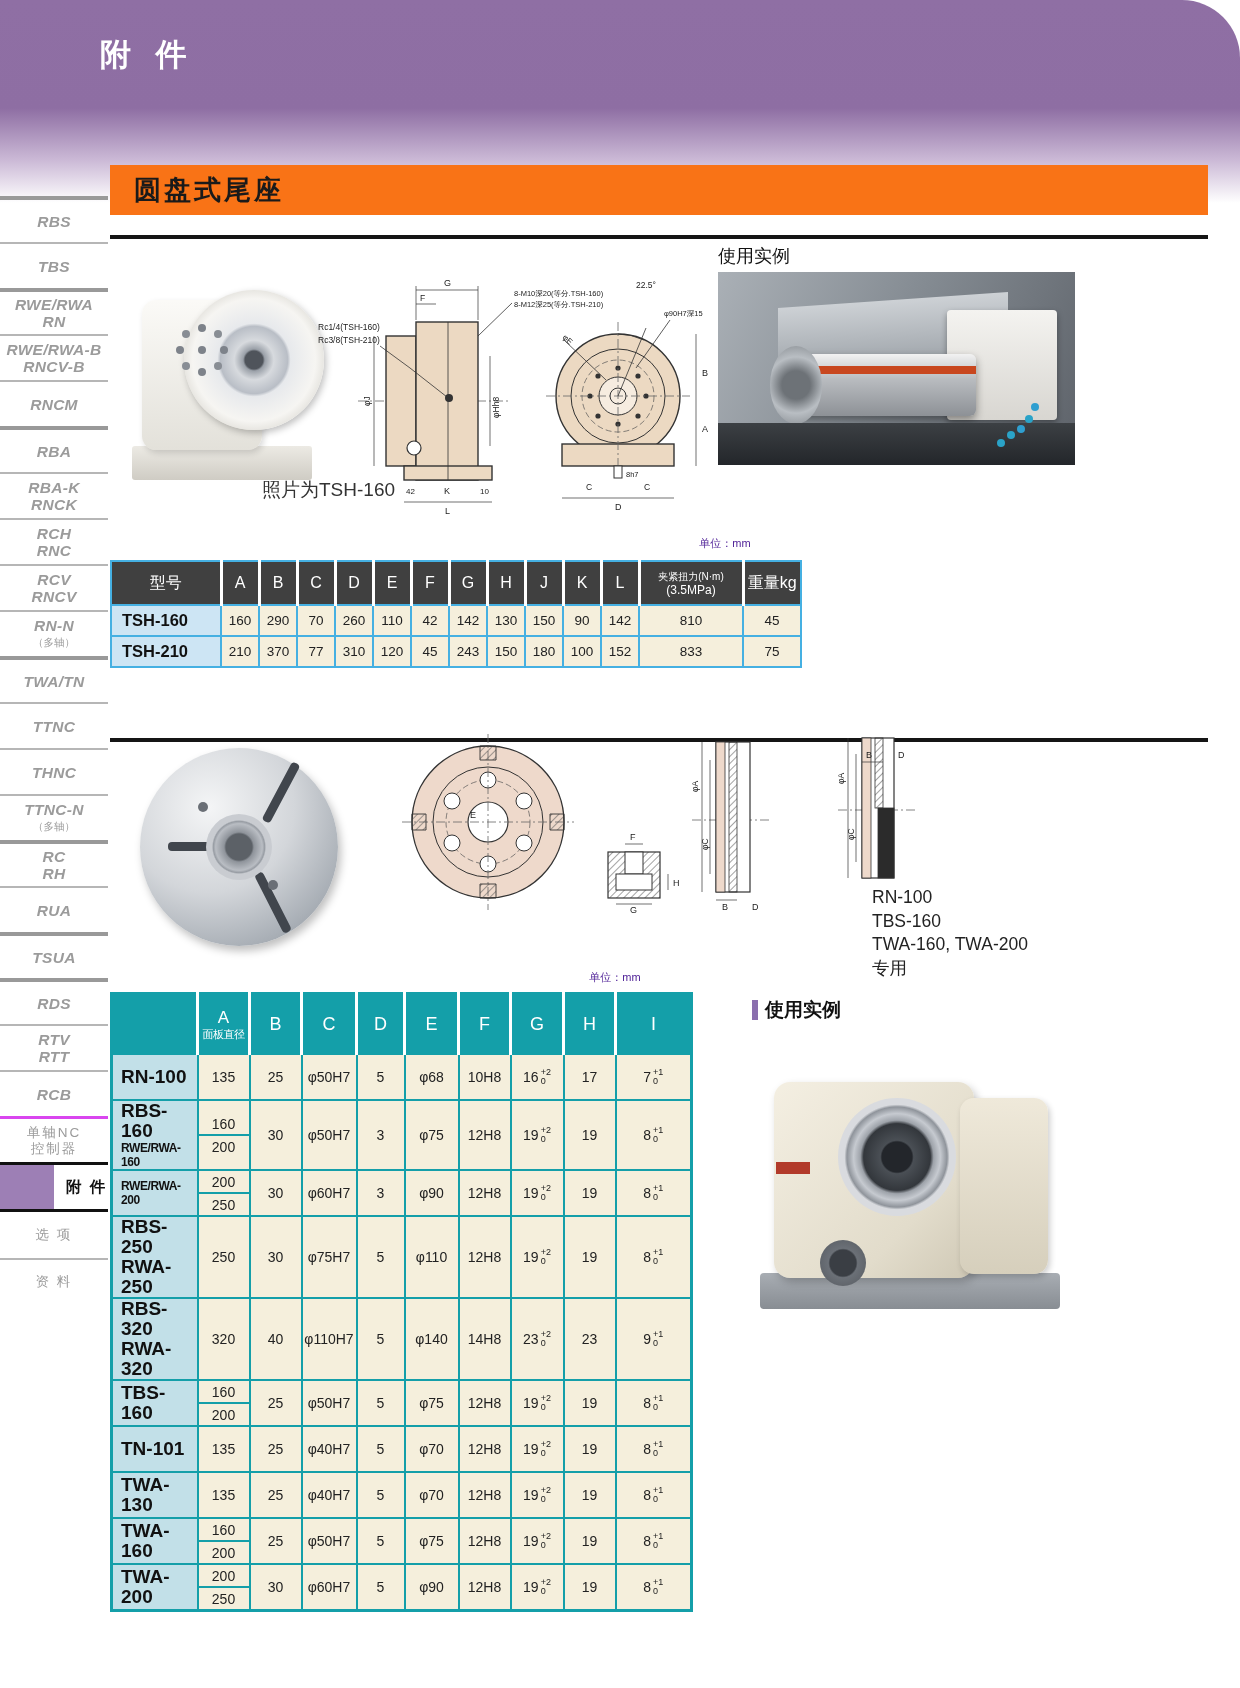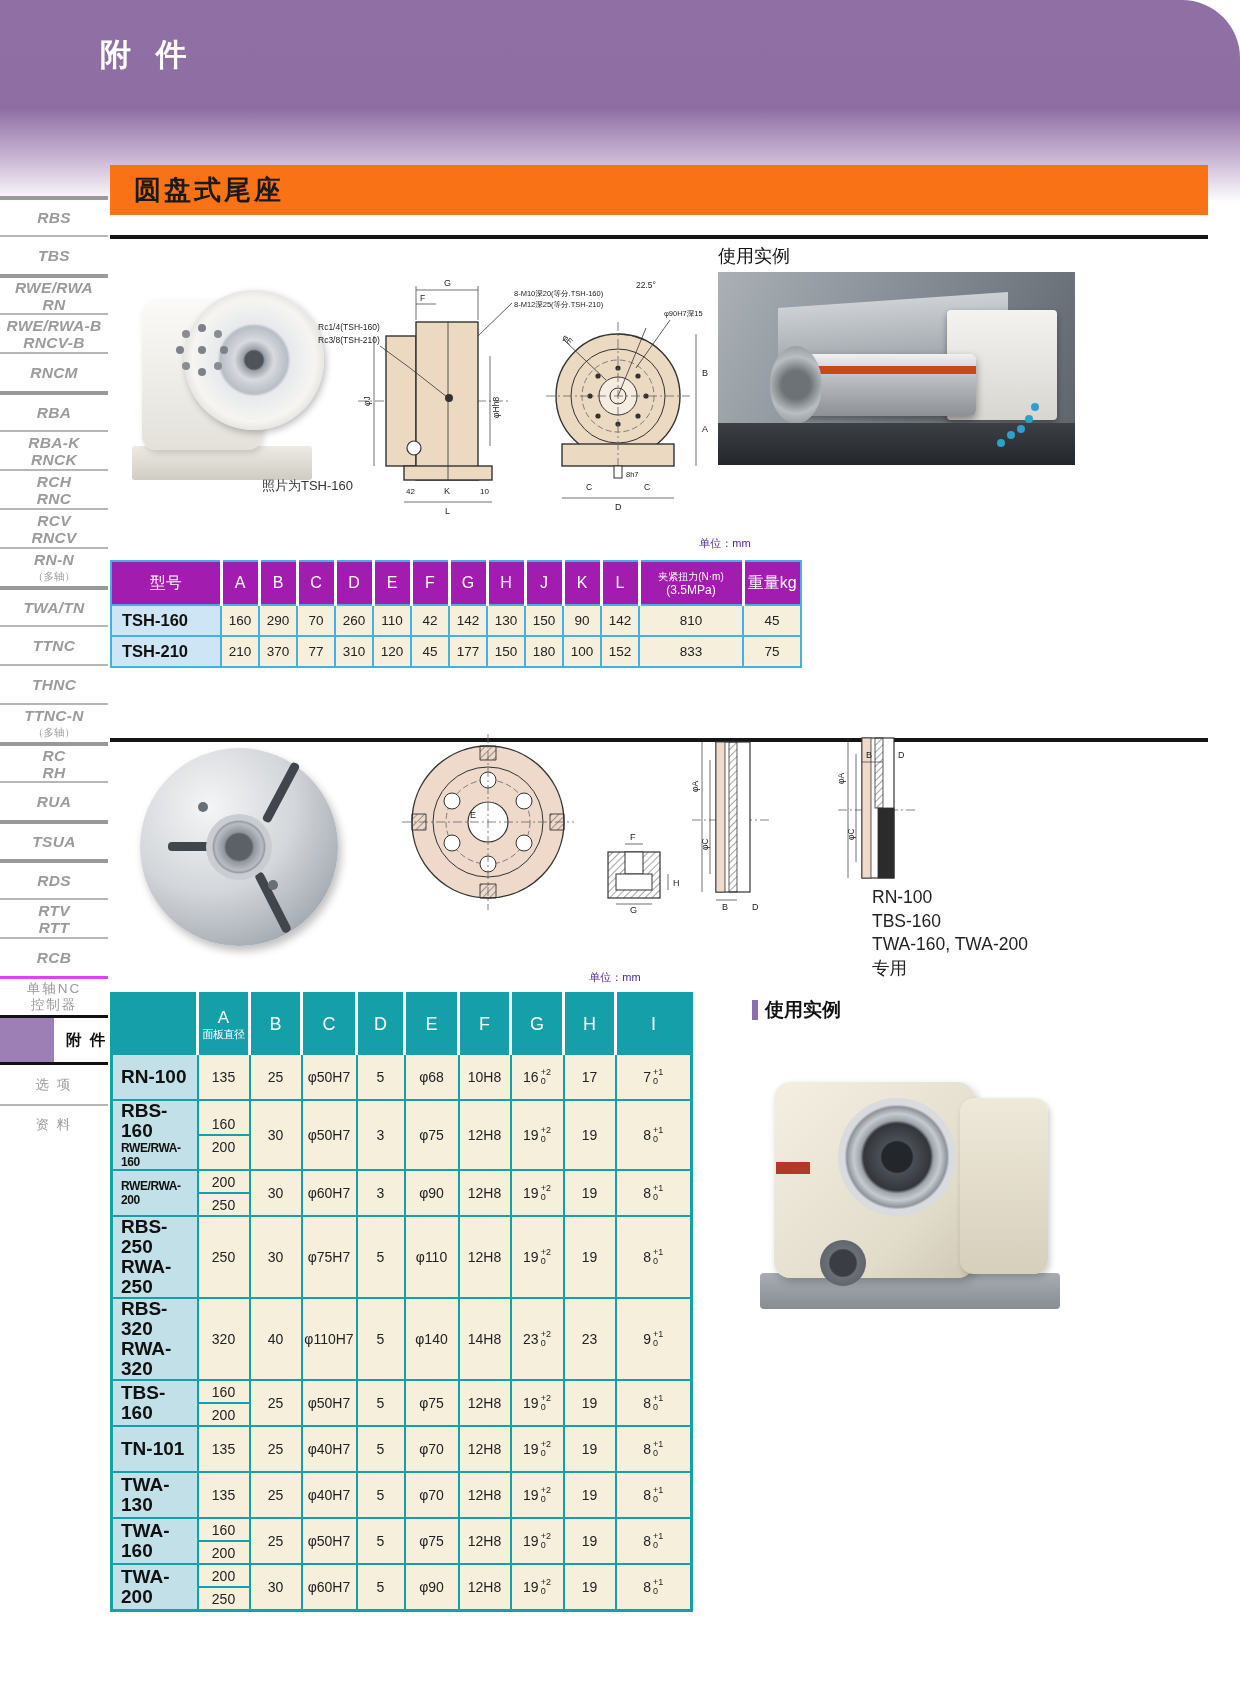--- a/index.html
+++ b/index.html
@@ -6,21 +6,21 @@
   #page{position:relative;width:1240px;height:1688px;background:#fff;overflow:hidden;
         font-family:"Liberation Sans","DejaVu Sans",sans-serif;color:#1a1a1a;}
   
   .banner{position:absolute;left:0;top:0;width:1240px;height:205px;
           background:linear-gradient(to bottom,#8f6fa4 0px,#8e6ea3 108px,#cbb9d6 160px,#ffffff 203px);
           border-top-right-radius:58px;}
   .banner-title{position:absolute;left:100px;top:34px;font-size:31px;font-weight:bold;
                 color:#fff;letter-spacing:8px;}
   
   .sidebar{position:absolute;left:0;top:196px;width:108px;}
-  .side-item{position:relative;height:39px;display:flex;flex-direction:column;justify-content:center;
+  .side-item{position:relative;height:46px;display:flex;flex-direction:column;justify-content:center;
              align-items:center;border-top:2px solid #b6b6b6;box-sizing:border-box;
              font-style:italic;font-weight:800;color:#9b9b9b;font-size:15.5px;line-height:17px;
              letter-spacing:0.3px;cursor:pointer;}
   .side-item.thick{border-top:4px solid #999;}
   .side-item.dark{border-top:3px solid #d946ef;}
   .side-item .sub{font-size:10.5px;font-style:normal;font-weight:normal;letter-spacing:0;}
   .side-item.cn{font-style:normal;font-weight:normal;font-size:13.5px;letter-spacing:2px;line-height:16px;}
   .side-item.active{border-top:3px solid #111;border-bottom:3px solid #111;height:50px;
                     font-weight:bold;color:#111;font-size:15.5px;align-items:flex-start;padding-left:66px;}
   .side-item.active::before{content:"";position:absolute;left:0;top:0;bottom:0;width:54px;background:#9d7fb5;}
@@ -29,21 +29,21 @@
   .sec-bar{position:absolute;left:110px;width:1098px;height:50px;background:#f97316;}
   .sec-bar .sec-title{font-size:27px;font-weight:bold;line-height:50px;padding-left:24px;letter-spacing:3px;}
   .black-rule{position:absolute;left:110px;width:1098px;height:4px;background:#151515;}
   
   .tsh-head{position:absolute;left:112px;top:250px;display:flex;align-items:flex-end;}
   .tsh-prefix{font-size:43px;font-weight:900;letter-spacing:-1px;line-height:40px;}
   .tsh-box{width:26px;height:30px;border:3.5px solid #111;margin-left:7px;box-sizing:border-box;}
   .tsh-note{font-size:17px;font-weight:bold;margin-left:12px;line-height:24px;}
   .ex-label{position:absolute;font-size:18px;color:#111;}
   .unit-label{position:absolute;font-size:11px;color:#4c1d95;text-align:center;width:150px;}
-  .caption{position:absolute;font-size:13px;color:#333;}
+  .caption{position:absolute;font-size:19px;color:#333;}
   
   .photo1{position:absolute;left:718px;top:272px;width:357px;height:193px;overflow:hidden;
           background:linear-gradient(115deg,#aab0b6,#868d94 45%,#5d6269);}
   .m-table{position:absolute;left:60px;top:28px;width:230px;height:70px;background:linear-gradient(#cdd1d5,#9aa0a6);transform:skewY(-4deg);}
   .m-spindle{position:absolute;right:18px;top:38px;width:110px;height:110px;background:linear-gradient(#f4f3f0,#d8d6d1);border-radius:4px;box-shadow:0 3px 6px rgba(0,0,0,.35);}
   .m-cyl{position:absolute;left:78px;top:82px;width:180px;height:62px;background:linear-gradient(#f2f2f2,#b9bcc0 40%,#8d9196);border-radius:6px;box-shadow:0 4px 8px rgba(0,0,0,.4);}
   .m-stripe{position:absolute;left:0;top:12px;width:100%;height:8px;background:#c8471f;}
   .m-ring{position:absolute;left:-26px;top:-8px;width:52px;height:78px;border-radius:50%;background:radial-gradient(circle,#6d7277 30%,#b9bec3 60%,#83888d);}
   .m-bed{position:absolute;left:0;bottom:0;width:100%;height:42px;background:linear-gradient(#3c4044,#23262a);}
   .m-hose{position:absolute;right:70px;bottom:18px;width:8px;height:8px;border-radius:50%;background:#2aa3c8;
@@ -70,21 +70,21 @@
   .p2-base{position:absolute;left:4px;bottom:6px;width:300px;height:36px;background:linear-gradient(#a8adb3,#888d93);border-radius:4px;}
   .p2-body{position:absolute;left:18px;top:42px;width:200px;height:196px;background:linear-gradient(135deg,#f4efe2,#e2dccb 70%,#cfc8b5);border-radius:16px;box-shadow:3px 4px 8px rgba(0,0,0,.22);}
   .p2-side{position:absolute;right:18px;top:58px;width:88px;height:176px;background:linear-gradient(#efe9da,#d6cfbc);border-radius:14px;box-shadow:2px 3px 6px rgba(0,0,0,.2);}
   .p2-face{position:absolute;left:64px;top:16px;width:118px;height:118px;border-radius:50%;
            background:radial-gradient(circle,#23262b 18%,#4a4f55 20%,#33373c 40%,#9ea3aa 44%,#c6cad0 52%,#8f949b 60%,#d9dbdf 63%);}
   .p2-dot{position:absolute;left:46px;top:158px;width:46px;height:46px;border-radius:50%;background:radial-gradient(circle,#3a3e44 40%,#6b7077 45%,#55595f);}
   .p2-tag{position:absolute;left:2px;top:80px;width:34px;height:12px;background:#b23a2a;}
   
   table{border-collapse:collapse;table-layout:fixed;}
   .t1{position:absolute;left:110px;top:560px;width:690px;border:2px solid #45b0e2;}
-  .t1 th{background:#a21caf;color:#fff;font-weight:normal;font-size:16px;border-left:3px solid #fff;height:42px;padding:0;}
+  .t1 th{background:#404040;color:#fff;font-weight:normal;font-size:16px;border-left:3px solid #fff;height:42px;padding:0;}
   .t1 th:first-child{border-left:2px solid #45b0e2;}
   .t1 th .th2a{display:block;font-size:10px;line-height:14px;}
   .t1 th .th2b{display:block;font-size:12px;line-height:13px;}
   .t1 td{border:2px solid #45b0e2;background:#f5efdc;font-size:13.5px;text-align:center;height:29px;padding:0;color:#222;}
   .t1 td.model{background:#cde5f4;font-weight:bold;font-size:16.5px;text-align:left;padding-left:10px;color:#111;}
   .t2{position:absolute;left:110px;top:992px;width:580px;border:3px solid #149fa9;}
   .t2 th{background:#149fa9;color:#fff;font-weight:normal;font-size:18px;border-left:3px solid #fff;height:58px;padding:0;}
   .t2 th:first-child{border-left:3px solid #149fa9;}
   .t2 th .tha{display:block;font-size:17px;line-height:19px;}
   .t2 th .thb{display:block;font-size:11px;line-height:14px;letter-spacing:-0.5px;}
@@ -357,21 +357,21 @@
           <td>45</td>
         </tr>
         <tr>
           <td class="model">TSH-210</td>
           <td>210</td>
           <td>370</td>
           <td>77</td>
           <td>310</td>
           <td>120</td>
           <td>45</td>
-          <td>177</td>
+          <td>243</td>
           <td>150</td>
           <td>180</td>
           <td>100</td>
           <td>152</td>
           <td>833</td>
           <td>75</td>
         </tr>
       </tbody>
     </table>
 

